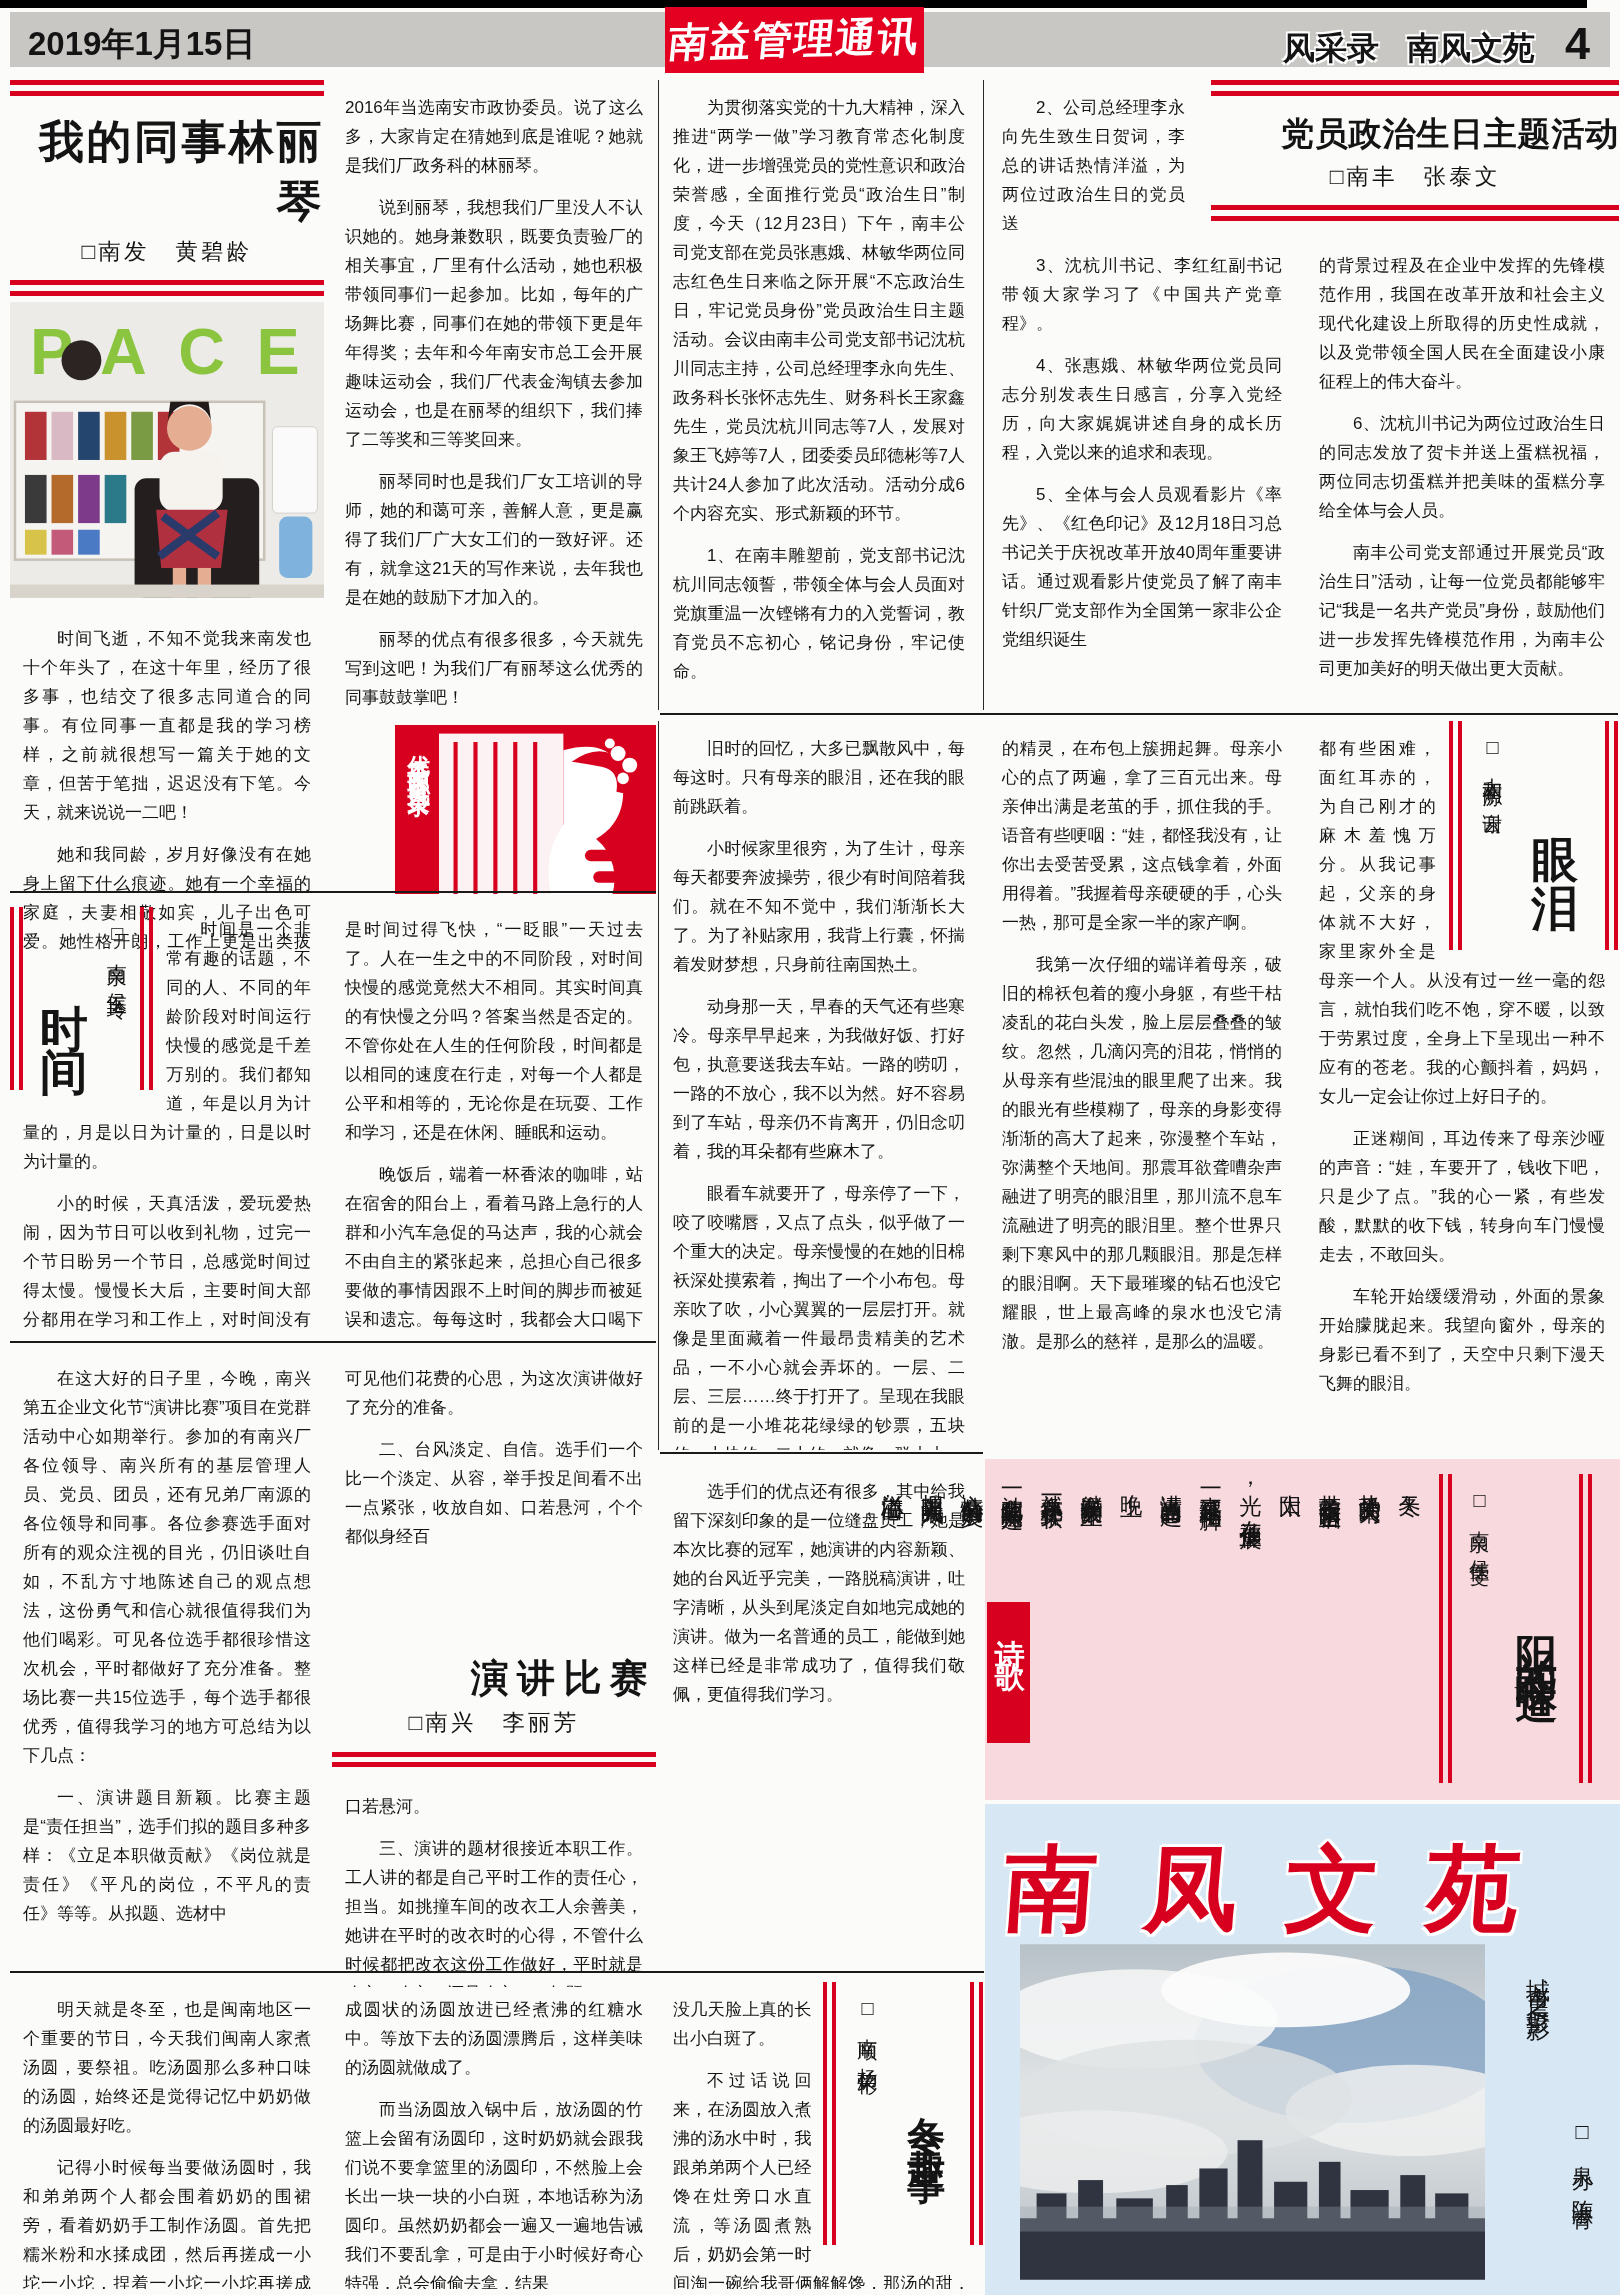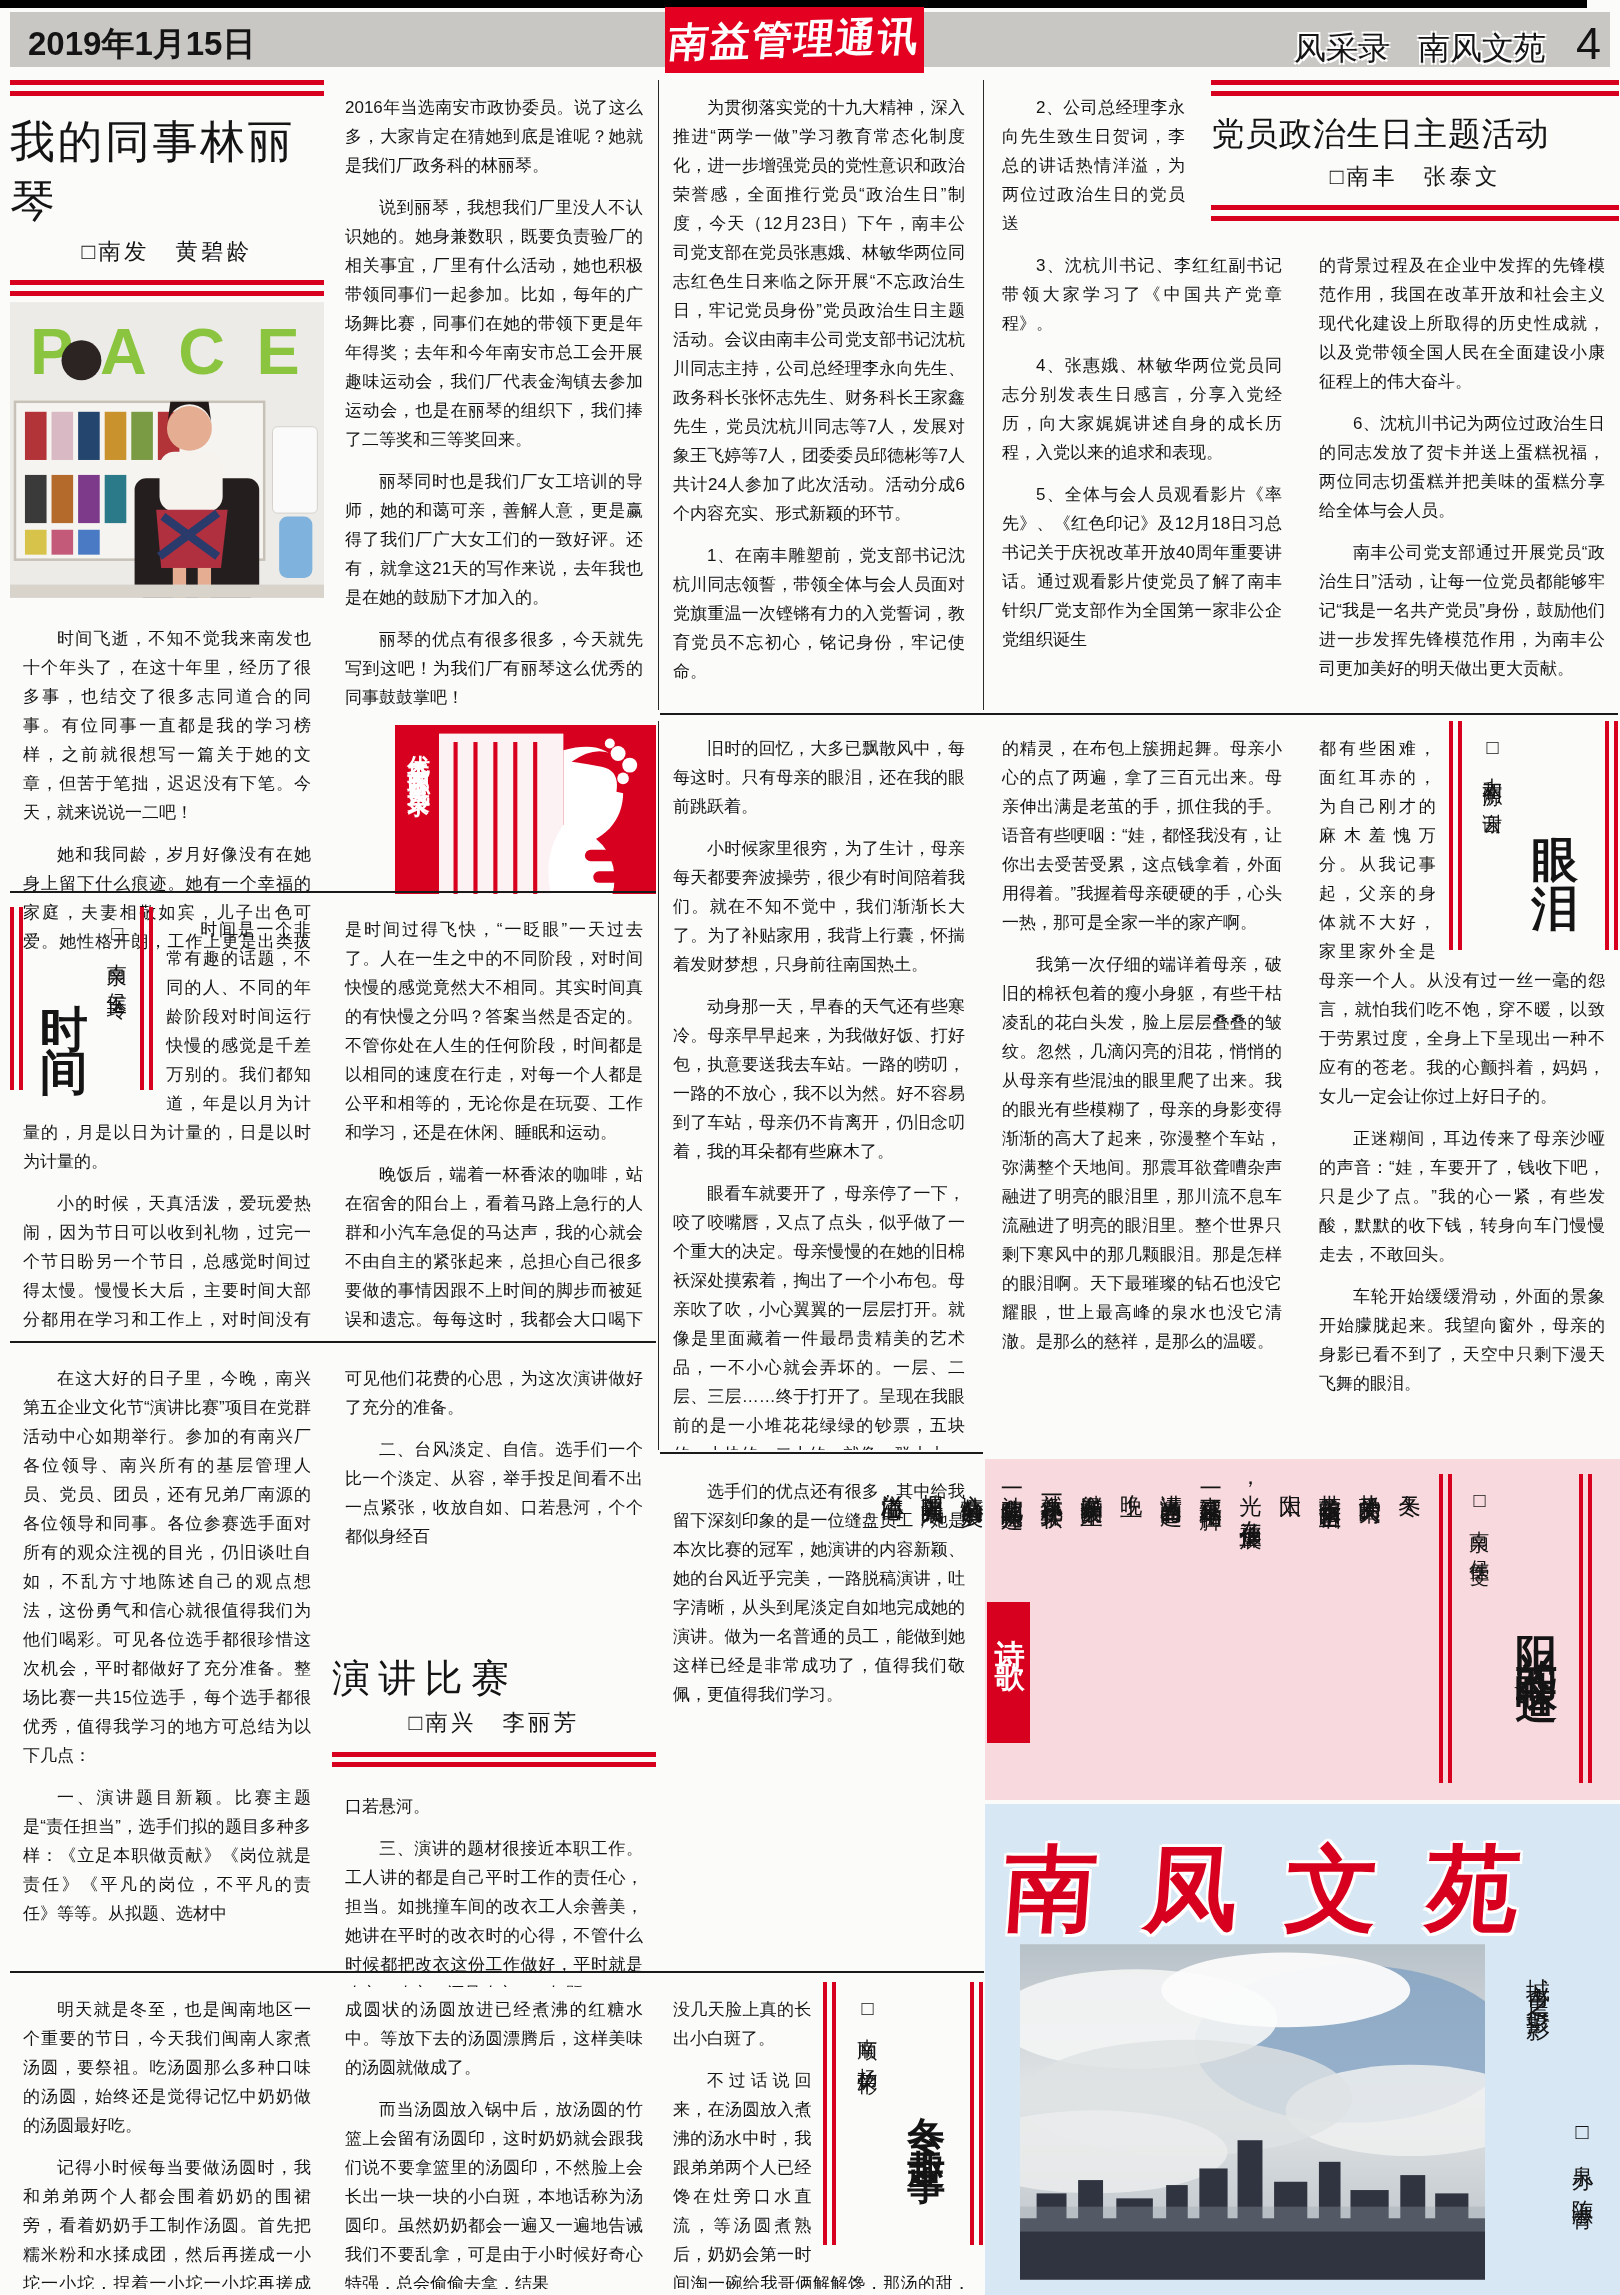--- a/index.html
+++ b/index.html
@@ -8,35 +8,35 @@
         font-family:"Liberation Serif","DejaVu Serif",serif;color:#141414;overflow:hidden;}
   .topline{position:absolute;left:0;top:0;width:1587px;height:7.5px;background:#000;}
   
   .hdrbar{position:absolute;left:10px;right:10px;top:11.6px;height:55px;background:#c9c7c4;}
   .date{position:absolute;left:28px;top:21.6px;font-size:33px;font-weight:bold;
         font-family:"Liberation Sans","DejaVu Sans",sans-serif;}
   .masthead{position:absolute;left:665px;top:6.6px;width:259px;height:66px;background:#e30020;
         display:flex;align-items:center;justify-content:center;}
   .masthead span{color:#fff;font-size:40px;font-weight:bold;letter-spacing:1.7px;
         transform:skewX(-7deg) rotate(-1.5deg);white-space:nowrap;}
-  .folio{position:absolute;right:19px;top:18.3px;font-size:32px;font-weight:normal;white-space:nowrap;
+  .folio{position:absolute;right:30px;top:18.3px;font-size:32px;font-weight:bold;white-space:nowrap;
         text-shadow:1.7px 1.7px 0 #fff,-1.7px -1.7px 0 #fff,1.7px -1.7px 0 #fff,-1.7px 1.7px 0 #fff;}
   .folio .sep{display:inline-block;width:28px;}
   .folio .pageno{font-size:45px;margin-left:30px;font-family:"Liberation Sans",sans-serif;text-shadow:none;}
   
   .abs{position:absolute;}
   .col{overflow:hidden;}
   .col p{margin:13px;text-indent:2em;font-size:17px;line-height:29px;text-align:justify;
          font-family:Liberation Sans, sans-serif;}
   .col p.cont{text-indent:0;}
   .hline{position:absolute;height:0;border-top:2.5px solid #1a1a1a;}
   .vline{position:absolute;width:0;border-left:1.7px solid #2a2a2a;}
   
   .dbl{height:5.8px;border-top:5px solid #d8001f;border-bottom:5px solid #d8001f;}
-  .tbox h1{margin:16.6px 0 3.3px;text-align:left;font-weight:normal;}
+  .tbox h1{margin:16.6px 0 3.3px;text-align:right;font-weight:bold;}
   .tbox .byline{text-align:center;font-size:22.4px;margin:1.7px 0 13.3px;letter-spacing:3.3px;}
   .t-colleague h1{font-size:45px;letter-spacing:2.5px;}
   .t-birthday h1{font-size:33px;letter-spacing:0.8px;}
   .t-speech h1{font-size:38px;letter-spacing:8.3px;margin-top:10px;}
   
   .vbox{display:flex;flex-direction:row;justify-content:space-between;align-items:stretch;}
   .vrule{width:5px;border-left:4.2px solid #d8001f;border-right:4.2px solid #d8001f;}
   .vtitle{margin:0;writing-mode:vertical-rl;font-weight:bold;align-self:center;}
   .vbyline{writing-mode:vertical-rl;font-size:20px;padding-top:15px;letter-spacing:3.3px;}
   .box-time{float:left;width:143px;height:183px;margin:5px 13.3px 8.3px 0;}

